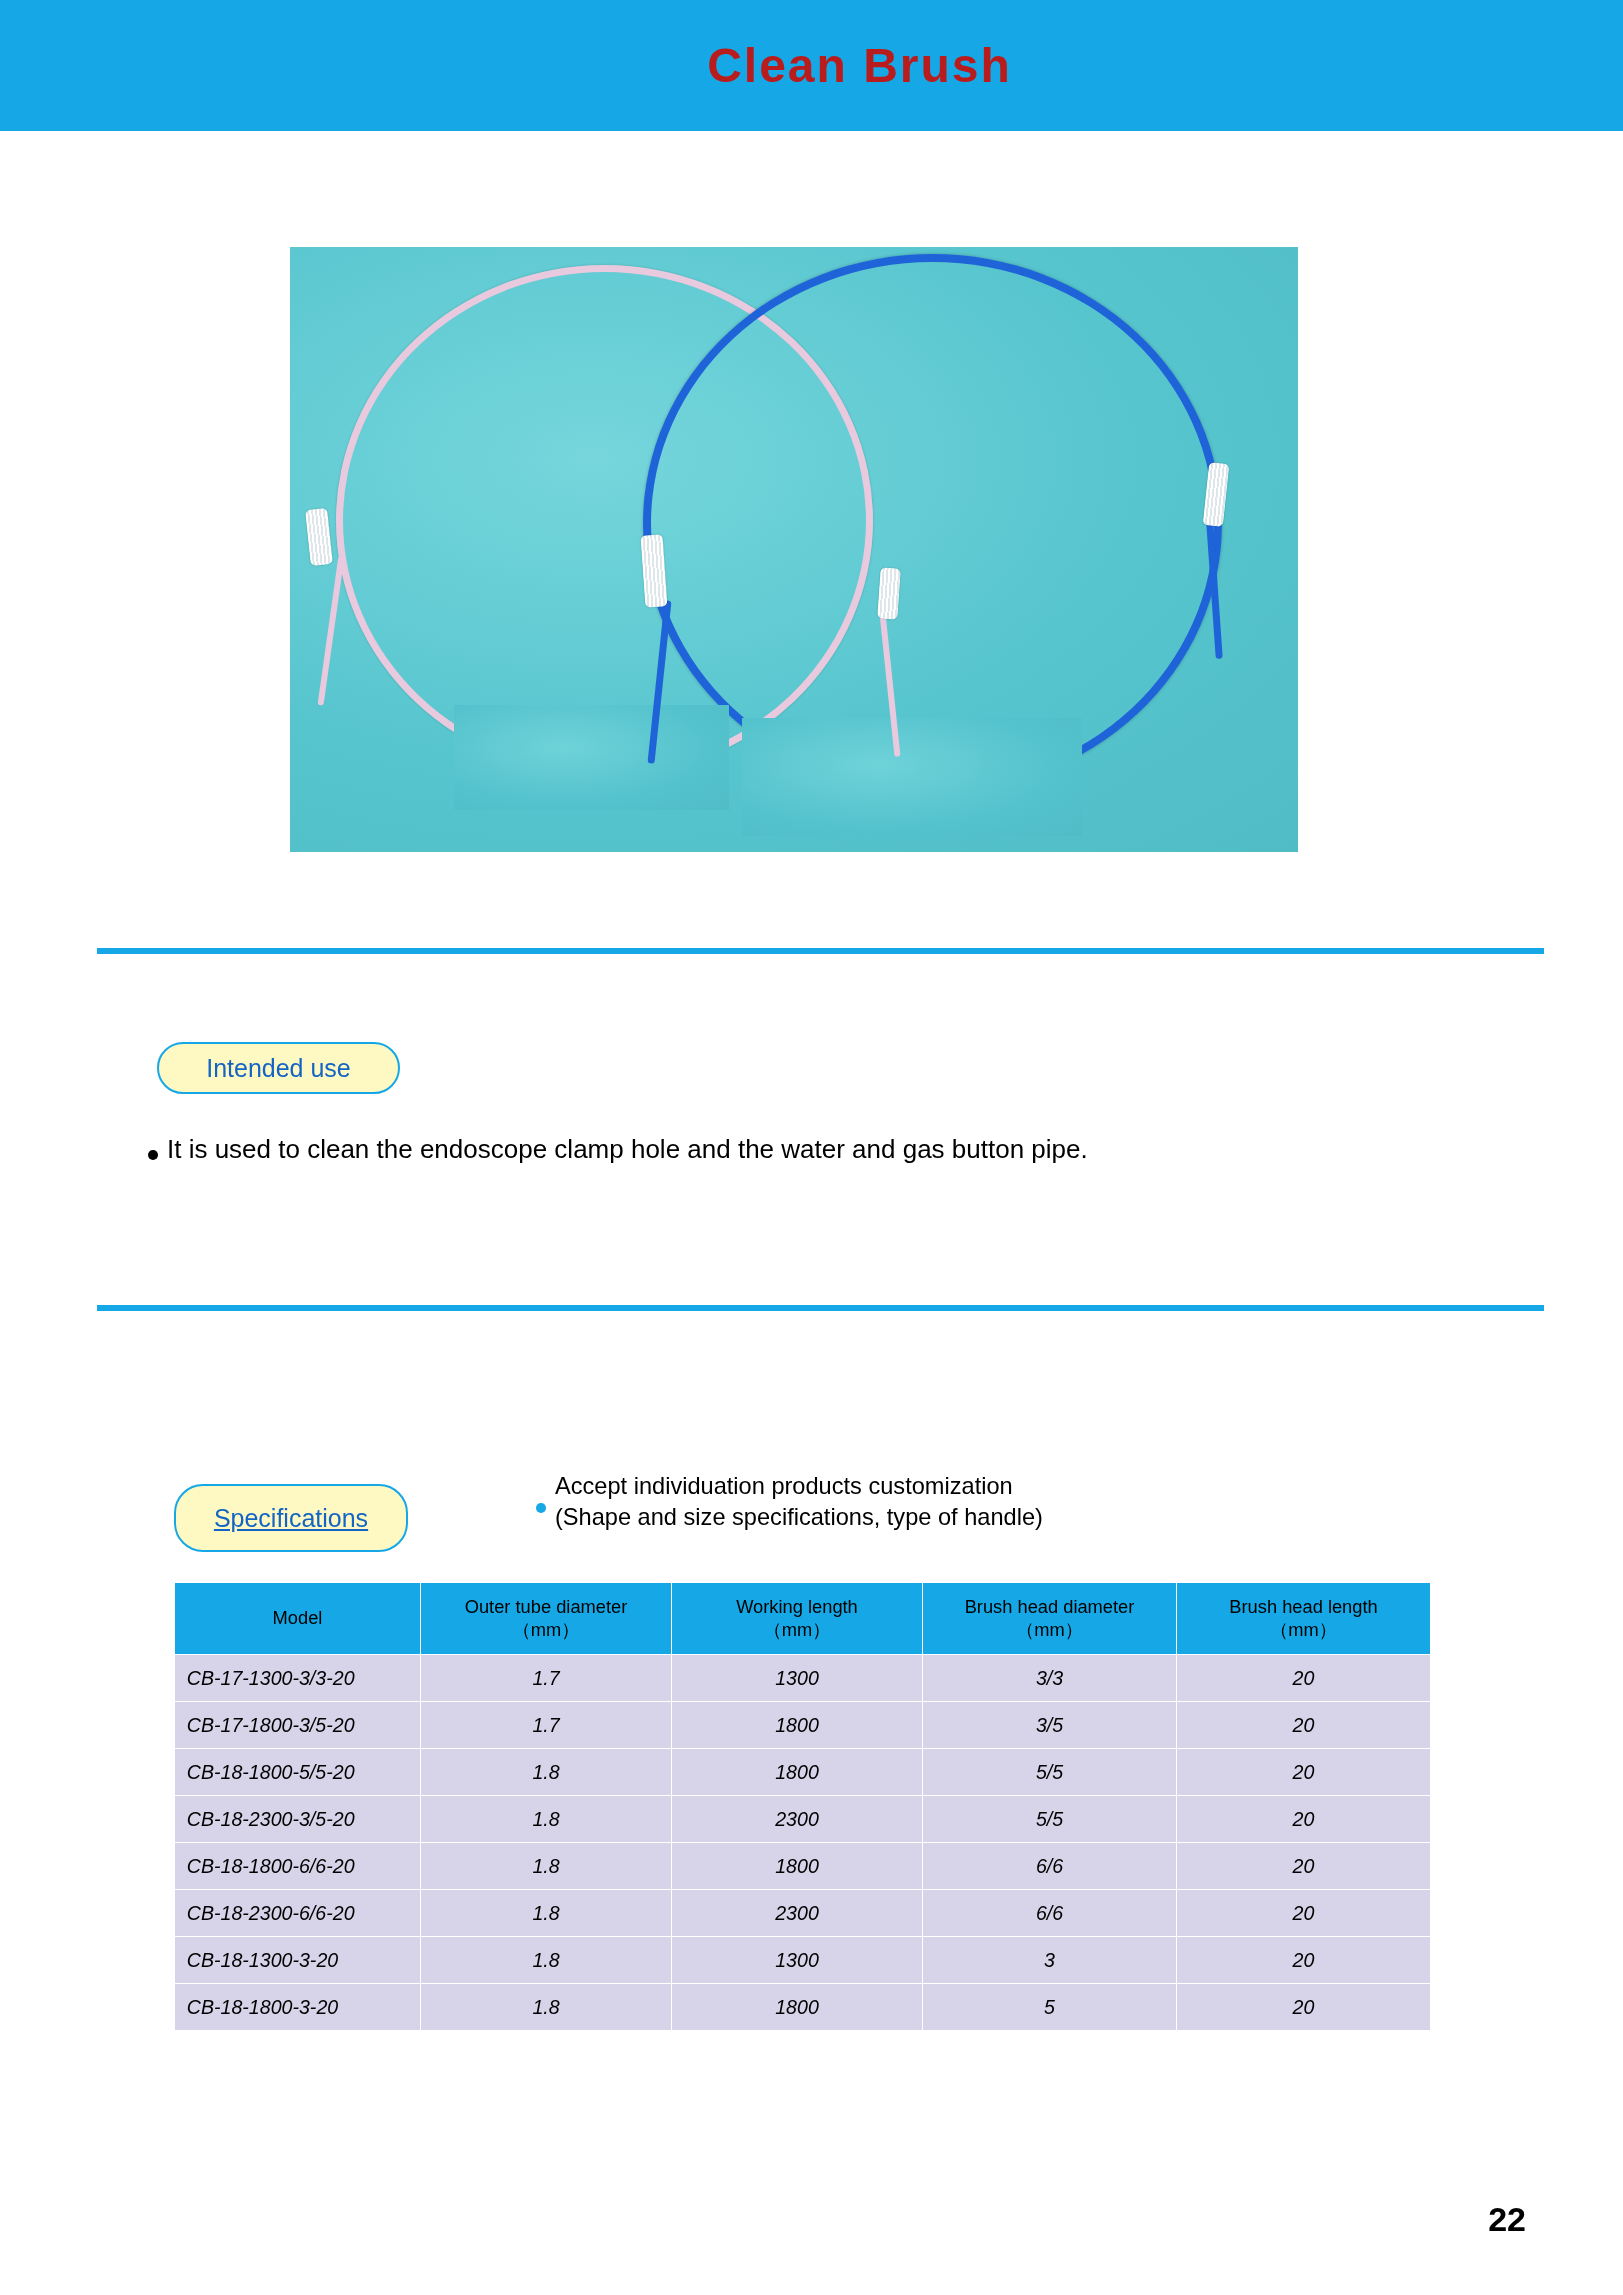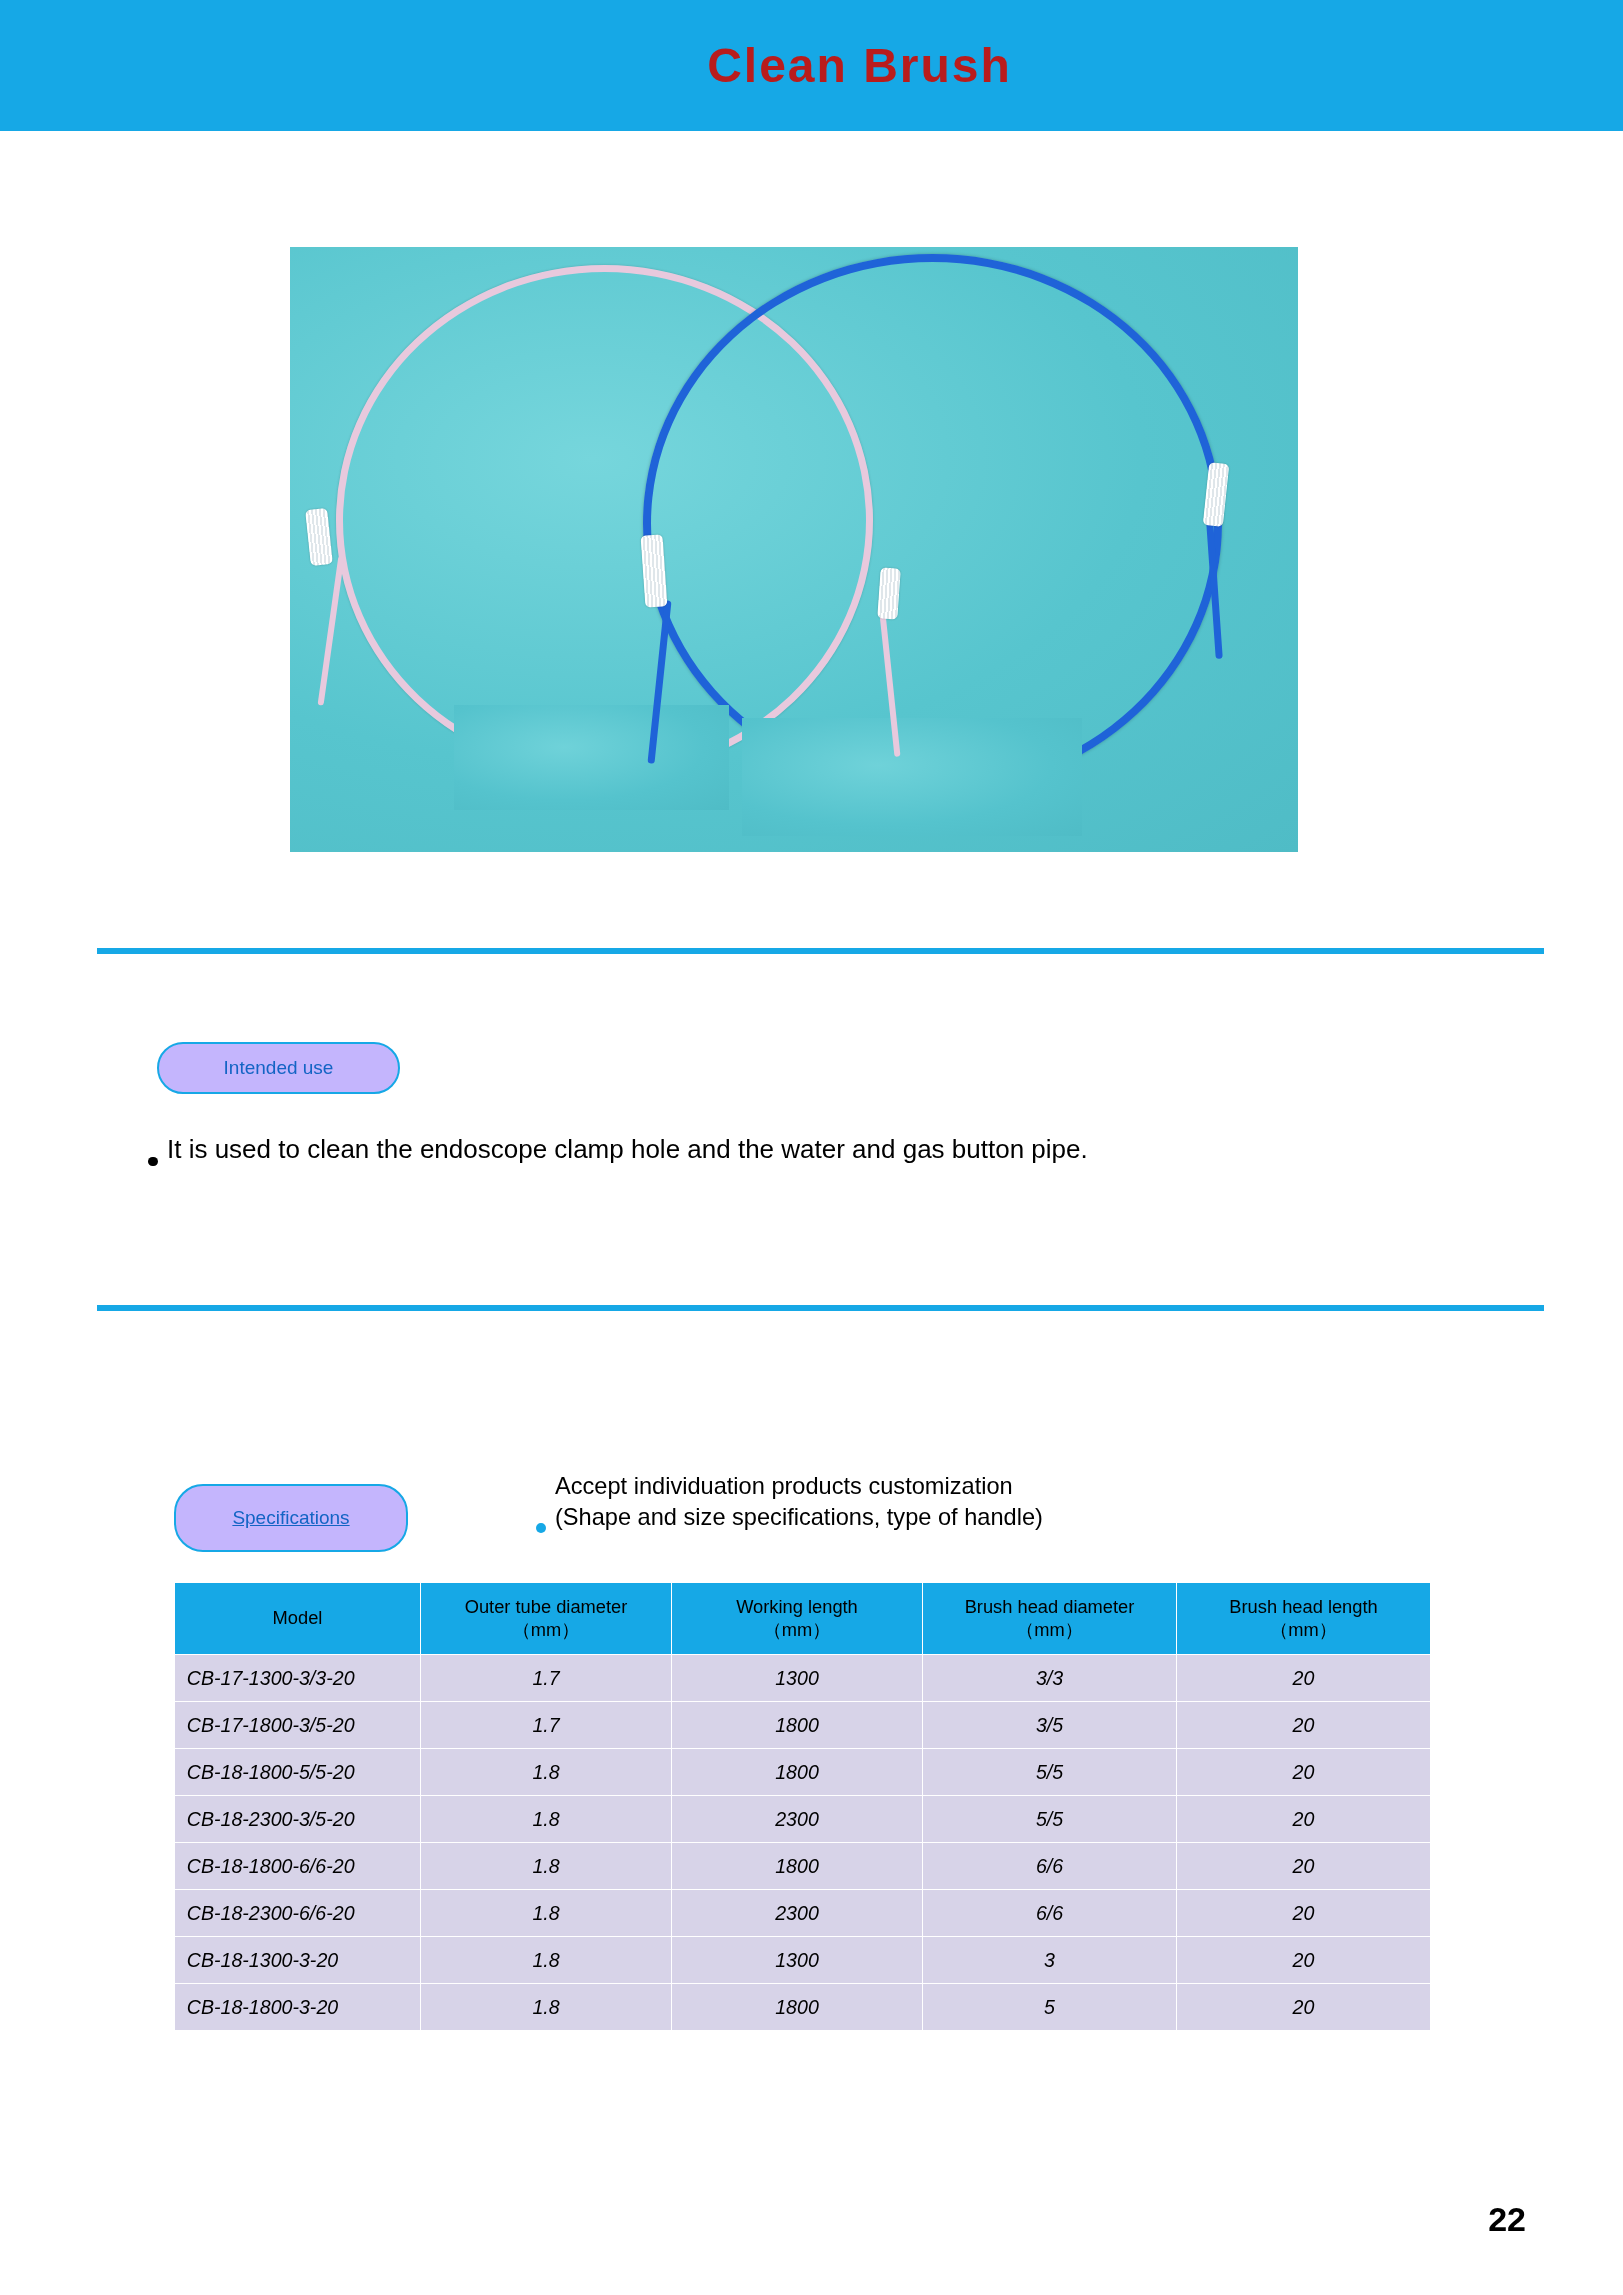--- a/index.html
+++ b/index.html
@@ -119,23 +119,23 @@
     background: #16A8E6;
   }
   .rule-1 { top: 948px; }
   .rule-2 { top: 1305px; }
 
   
   .pill {
     position: absolute;
     border: 2px solid #16A8E6;
     border-radius: 29px;
-    background: #c4b5fd;
+    background: #fef9c3;
     color: #1364c4;
-    font-size: 19px;
+    font-size: 25px;
     display: flex;
     align-items: center;
     justify-content: center;
     box-sizing: border-box;
   }
   .pill-intended {
     left: 157px;
     top: 1042px;
     width: 243px;
     height: 52px;
@@ -145,21 +145,21 @@
     top: 1484px;
     width: 234px;
     height: 68px;
     text-decoration: underline;
   }
 
   
   .bullet-row {
     position: absolute;
     display: flex;
-    align-items: flex-end;
+    align-items: center;
   }
   .bullet-dot {
     width: 9.8px;
     height: 9.8px;
     border-radius: 50%;
     background: #000000;
     margin-top: 11.8px;
     margin-right: 9.2px;
     flex: none;
   }

